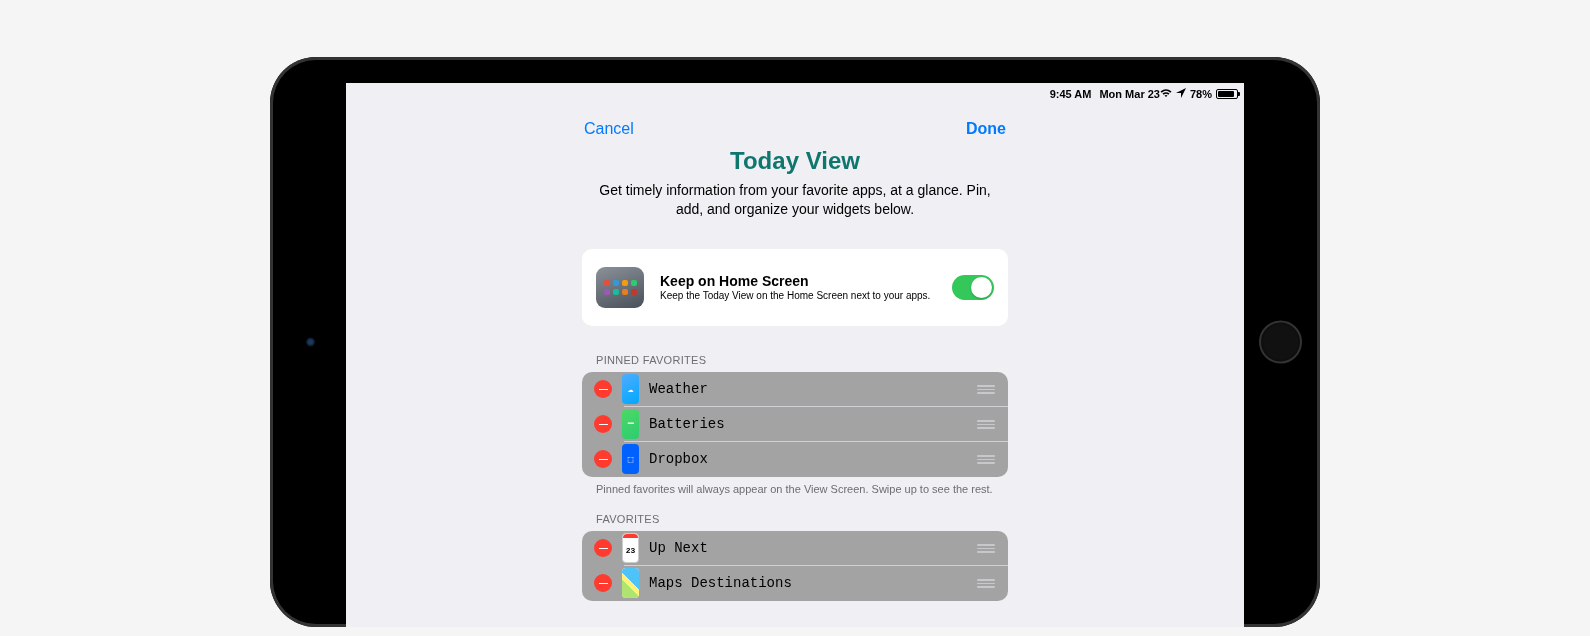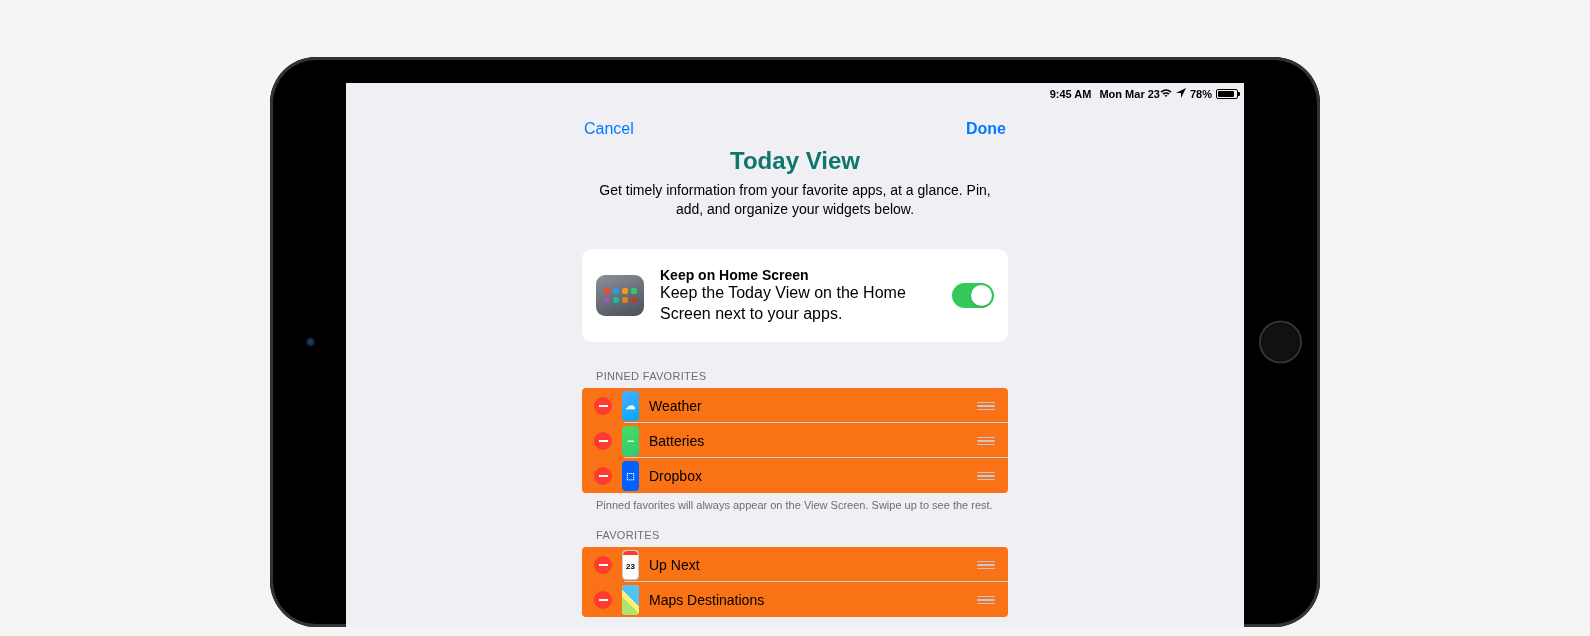--- a/index.html
+++ b/index.html
@@ -151,21 +151,21 @@
 .card-icon span:nth-child(1){background:#e74c3c;}
 .card-icon span:nth-child(2){background:#3498db;}
 .card-icon span:nth-child(3){background:#f39c12;}
 .card-icon span:nth-child(4){background:#2ecc71;}
 .card-icon span:nth-child(5){background:#9b59b6;}
 .card-icon span:nth-child(6){background:#1abc9c;}
 .card-icon span:nth-child(7){background:#e67e22;}
 .card-icon span:nth-child(8){background:#c0392b;}
 .card-text { flex: 1; min-width: 0; }
 .card-title { font-weight: 600; font-size: 14px; color: #000; }
-.card-desc { font-size: 16px; color: #000; line-height: 1.3; }
+.card-desc { font-size: 10px; color: #000; line-height: 1.3; }
 .toggle {
   width: 42px;
   height: 25px;
   background: #34c759;
   border-radius: 25px;
   position: relative;
   flex-shrink: 0;
 }
 .toggle::after {
   content: "";
@@ -190,23 +190,24 @@
   padding-left: 14px;
   margin-bottom: 6px;
 }
 .section-footer {
   font-size: 11px;
   color: #6d6d72;
   padding-left: 14px;
   margin-top: 6px;
 }
 .list {
-  background: #f97316;
-  border-radius: 4px;
+  background: #a3a3a3;
+  border-radius: 10px;
   overflow: hidden;
+  font-family: Liberation Mono, monospace;
 }
 .row {
   height: 35px;
   display: flex;
   align-items: center;
   padding: 0 12px;
   gap: 10px;
   position: relative;
 }
 .row:not(:last-child)::after {

